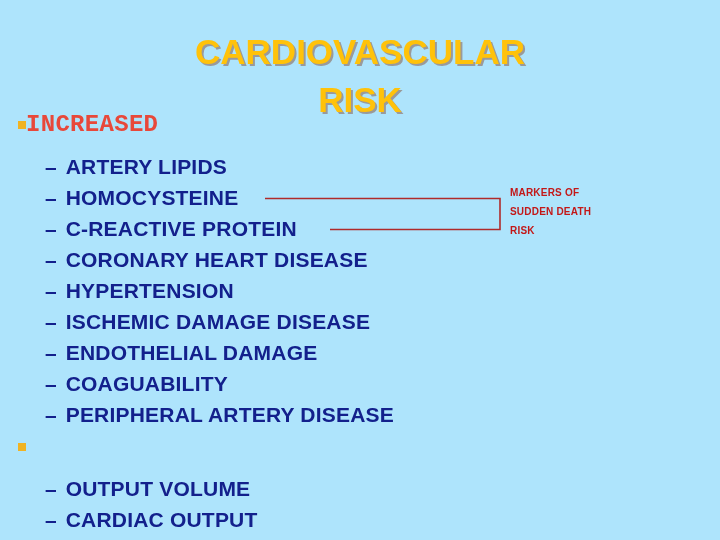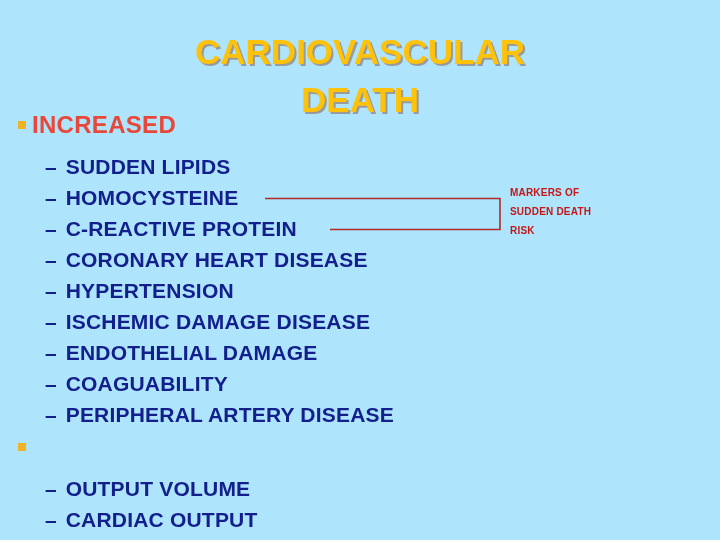--- a/index.html
+++ b/index.html
@@ -35,21 +35,22 @@
     text-shadow: 2px 2px 0 #9a9a9a;
     white-space: pre-line;
   }
 
   
   .lvl1 {
     position: absolute;
     left: 18px;
     display: flex;
     align-items: center;
-    gap: 6px;
+    gap: 0;
+    font-family: Liberation Mono, monospace;
   }
   .lvl1 .sq {
     width: 8px;
     height: 8px;
     background: #f0b323;
     flex: 0 0 auto;
     display: block;
   }
   .lvl1 .txt {
     font-size: 24px;
@@ -107,34 +108,34 @@
     letter-spacing: 0.2px;
   }
   #annotation div { white-space: nowrap; }
 </style>
 </head>
 <body>
 
 <div id="slide">
 
   <div id="slide-title">CARDIOVASCULAR
-DEATH</div>
+RISK</div>
 
   <svg id="bracket" viewBox="0 0 720 540" xmlns="http://www.w3.org/2000/svg">
     <path d="M 265 198.5 L 500 198.5 L 500 229.5 L 330 229.5" fill="none" stroke="#b02a2a" stroke-width="1.6"></path>
   </svg>
 
   <div class="lvl1" id="lvl1-increased">
     <span class="sq"></span>
     <span class="txt">INCREASED</span>
   </div>
 
   <div class="lvl2" style="top:156px">
     <span class="dash">–</span>
-    <span class="txt">SUDDEN LIPIDS</span>
+    <span class="txt">ARTERY LIPIDS</span>
   </div>
   <div class="lvl2" style="top:187px">
     <span class="dash">–</span>
     <span class="txt">HOMOCYSTEINE</span>
   </div>
   <div class="lvl2" style="top:218px">
     <span class="dash">–</span>
     <span class="txt">C-REACTIVE PROTEIN</span>
   </div>
   <div class="lvl2" style="top:249px">

